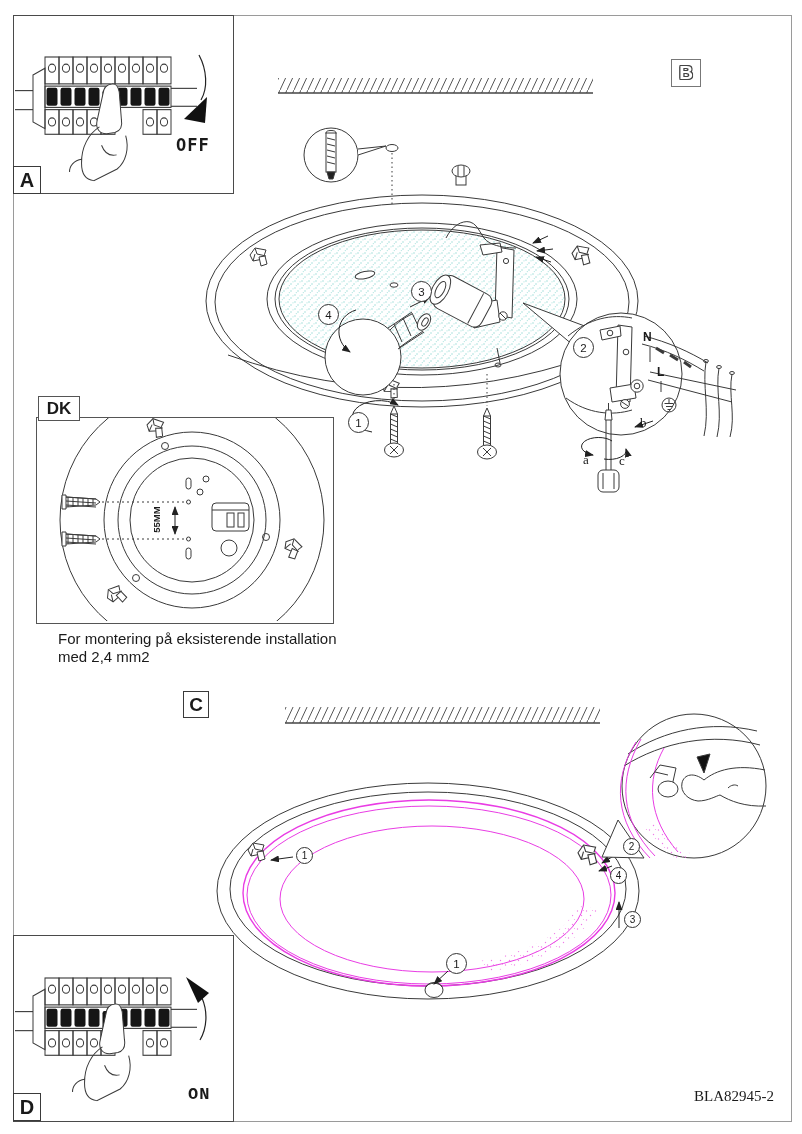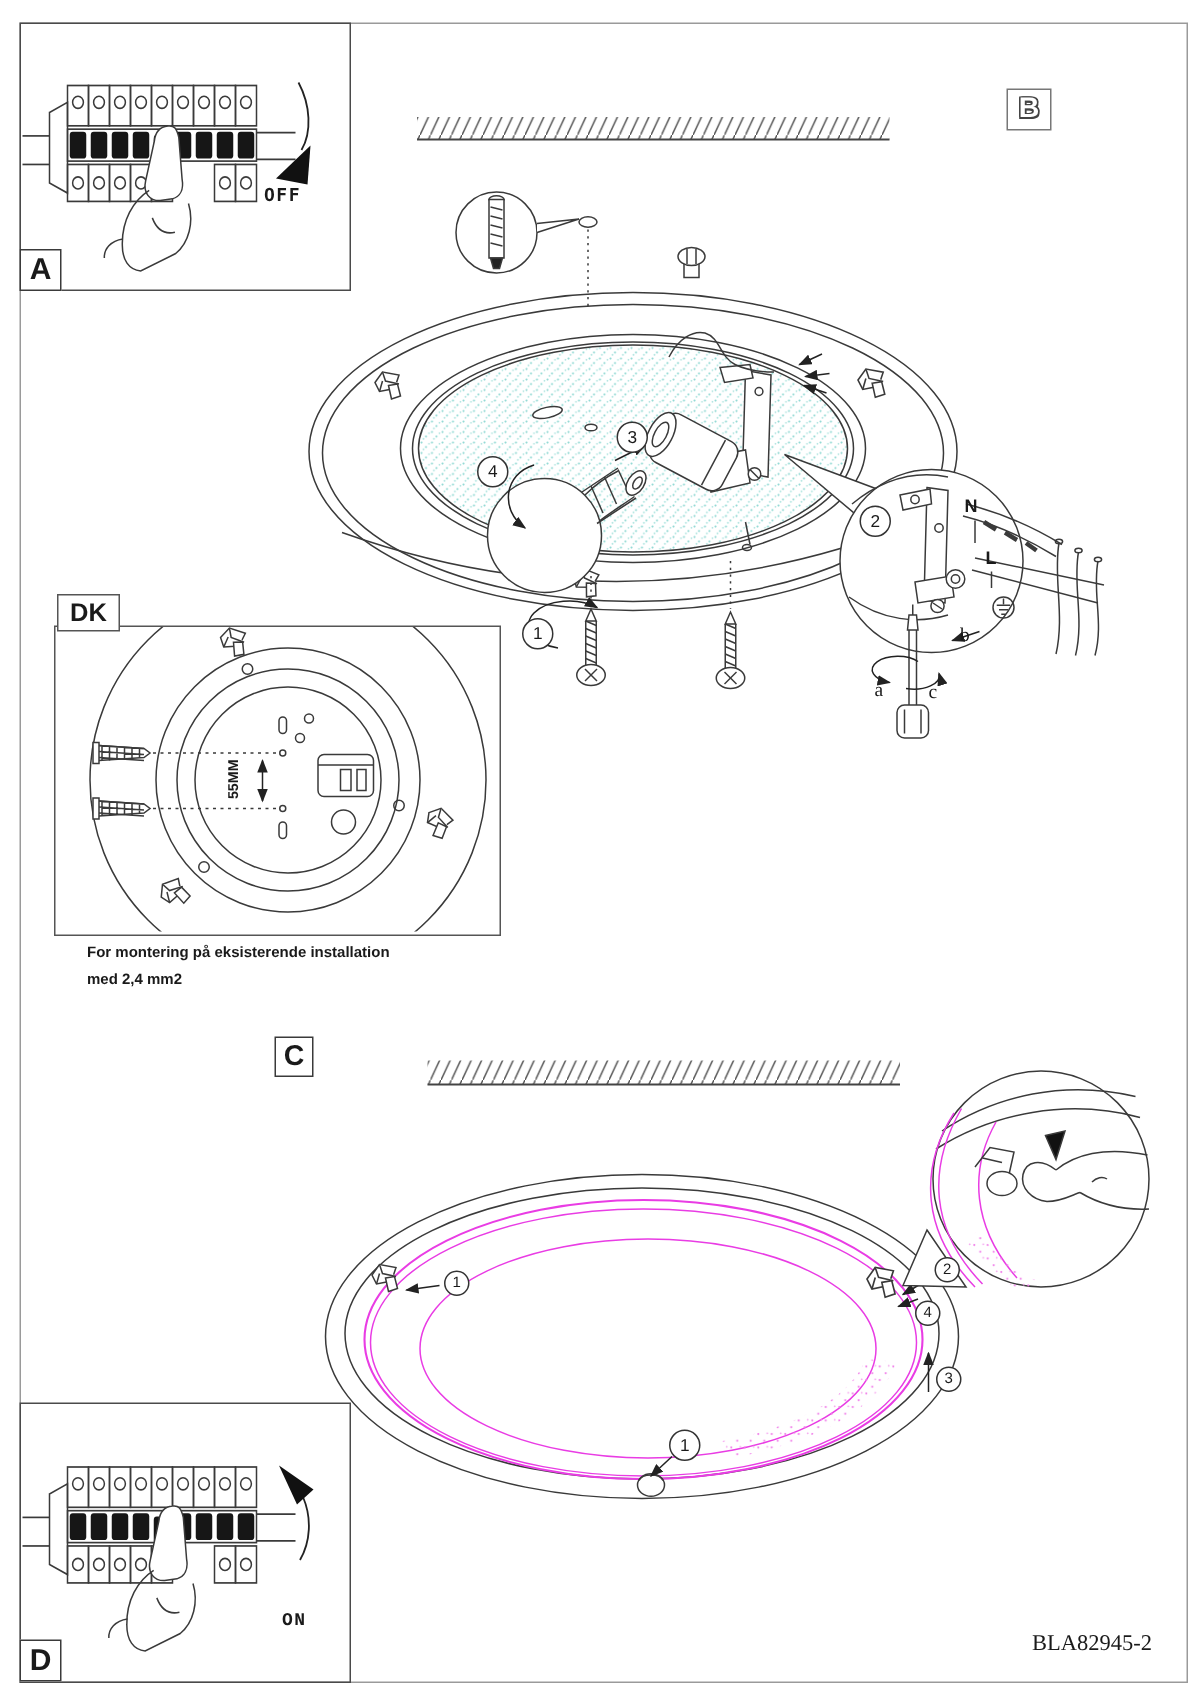--- a/index.html
+++ b/index.html
@@ -7,28 +7,28 @@
         font-family:"Liberation Sans",sans-serif;color:#1a1a1a;}
   .frame{position:absolute;border:1px solid #9a9a9a;}
   .panelbox{position:absolute;border:1.5px solid #4a4a4a;background:transparent;}
   .dkbox{position:absolute;border:1.2px solid #555;background:transparent;}
   .labelbox{position:absolute;border:1.5px solid #3a3a3a;background:#fff;display:flex;
             align-items:center;justify-content:center;font-weight:bold;z-index:5;}
   .labelbox.thin{border-width:1px;border-color:#777;}
   .hollow{color:#fff;text-shadow:-1px 0 #444,1px 0 #444,0 -1px #444,0 1px #444,
           -1px -1px #444,1px 1px #444,-1px 1px #444,1px -1px #444;}
   .txt{position:absolute;z-index:5;white-space:nowrap;}
-  .action{font-weight:bold;font-size:12px;letter-spacing:1px;font-family:"DejaVu Sans Mono",monospace;}
+  .action{font-weight:bold;font-size:17px;letter-spacing:1px;font-family:"DejaVu Sans Mono",monospace;margin-top:12px;}
   .step{position:absolute;width:19px;height:19px;border:1.2px solid #333;border-radius:50%;
         background:#fff;display:flex;align-items:center;justify-content:center;
         font-size:11.5px;z-index:6;}
   .step-sm{width:15px;height:15px;font-size:10px;}
   .tlabel{font-size:12px;font-weight:bold;}
   .slabel{font-size:13px;font-family:"Liberation Serif",serif;}
-  .caption{font-size:10px;font-weight:bold;padding-left:28px;}
+  .caption{font-size:15px;font-weight:normal;padding-left:28px;}
   .code{font-size:15px;font-family:"Liberation Serif",serif;}
   .dim{font-size:9.5px;font-weight:bold;transform:rotate(-90deg);transform-origin:center;}
   svg.art{position:absolute;left:0;top:0;z-index:2;pointer-events:none;}
 </style>
 </head>
 <body>
 
 <div class="page">
 
   <div class="frame" style="left:13px;top:15px;width:777px;height:1105px;"></div>
@@ -420,14 +420,14 @@
   <span class="step step-sm" style="left:623px;top:838px;">2</span>
   <span class="step step-sm" style="left:610px;top:867px;">4</span>
   <span class="step step-sm" style="left:624px;top:911px;">3</span>
   <span class="step" style="left:446px;top:953px;">1</span>
 
   <div class="labelbox" style="left:13px;top:1093px;width:26px;height:26px;font-size:20px;">
     <span>D</span>
   </div>
   <span class="txt action" style="left:188px;top:1073px;font-family:Liberation Mono, monospace;">ON</span>
 
-  <span class="txt code" style="left:688px;top:1088px;width:92px;text-align:left;">BLA82945-2</span>
+  <span class="txt code" style="left:688px;top:1088px;width:92px;text-align:center;">BLA82945-2</span>
 </div>
 
 </body></html>

